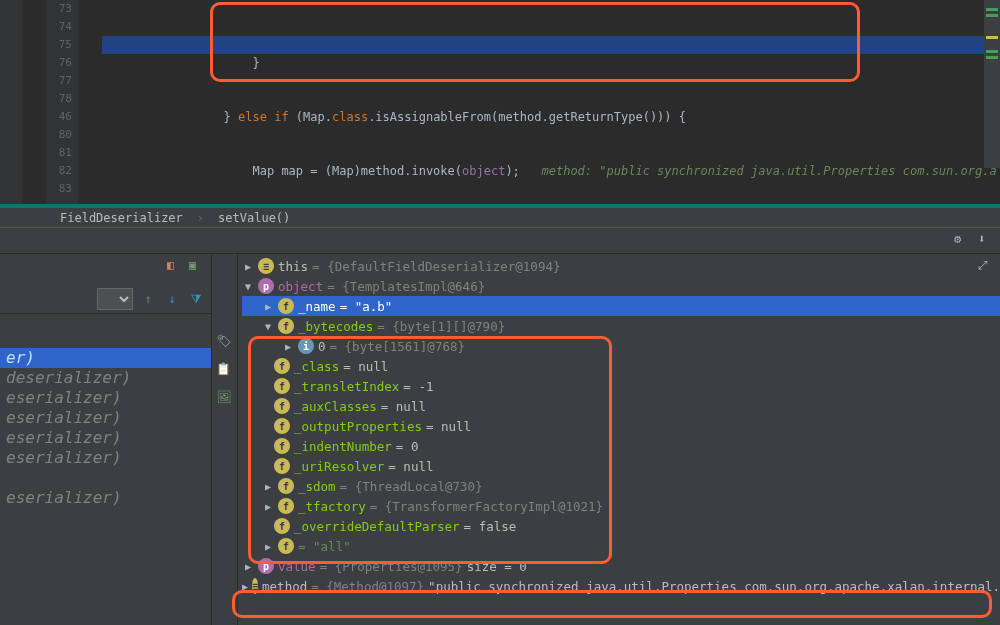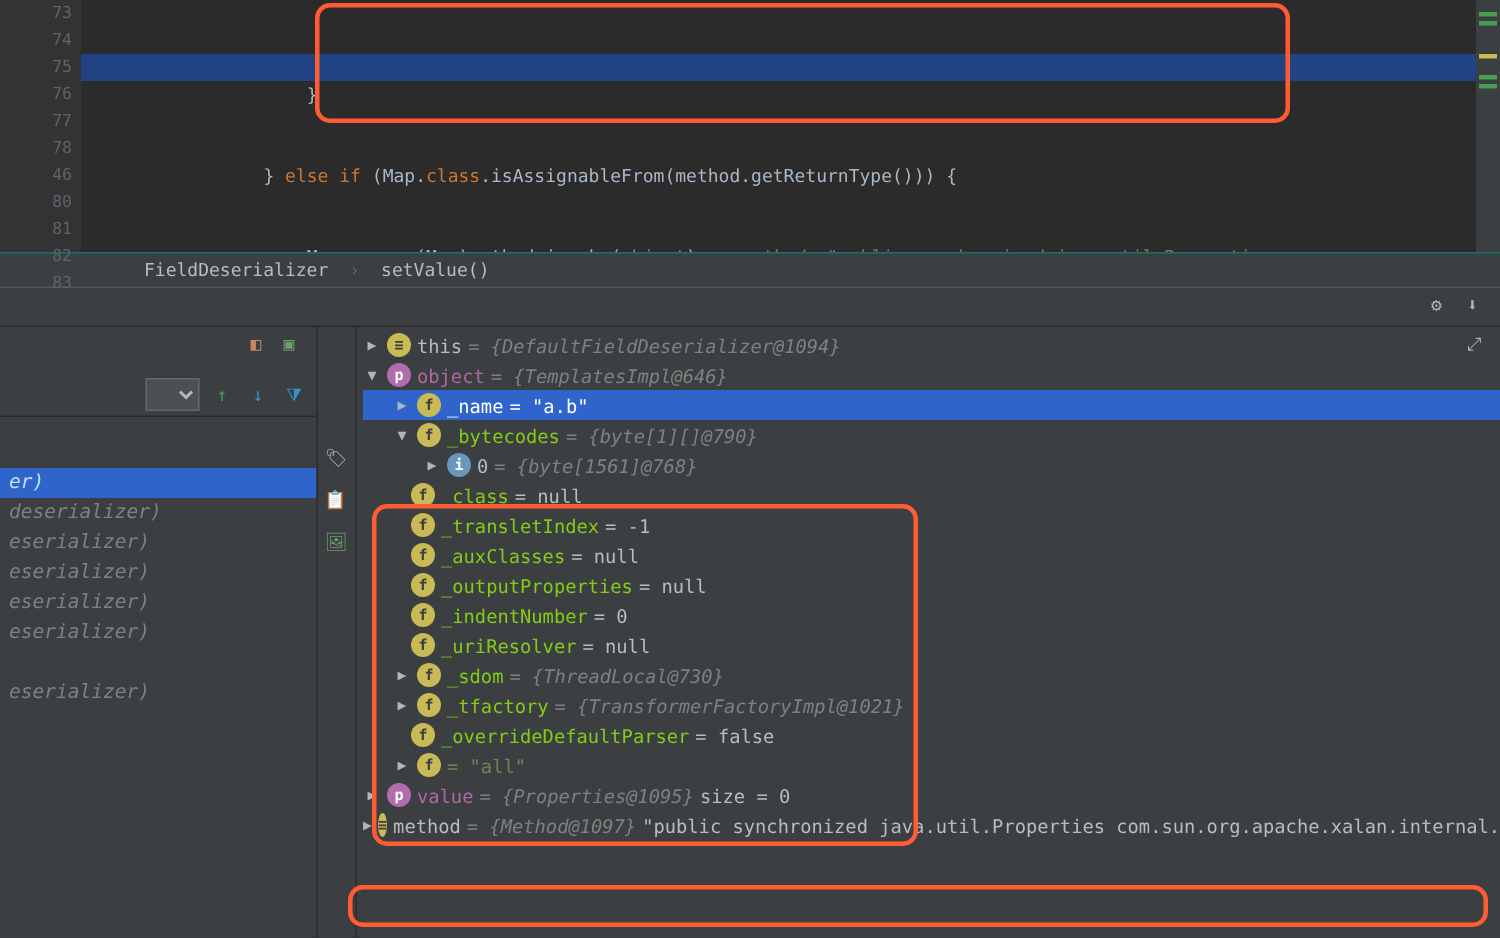--- a/index.html
+++ b/index.html
@@ -10,23 +10,24 @@
     font-size: 12px;
     width: 1000px;
     height: 625px;
     overflow: hidden;
     position: relative;
   }
 
   
   .editor {
     display: flex;
-    height: 168px;
+    height: 204px;
     position: relative;
     background: #2b2b2b;
+    gap: 24px;
   }
   .gutter-left {
     width: 22px;
     background: #313335;
   }
   .gutter {
     width: 32px;
     background: #313335;
     color: #606366;
     text-align: right;
@@ -72,25 +73,25 @@
     background: #3c3f41;
   }
   .minimap .mark { position:absolute; right:2px; width:12px; height:3px; }
   .minimap .g { background:#499c54; }
   .minimap .y { background:#c9ba55; }
 
   
   .breadcrumbs {
     height: 24px;
     background: #3c3f41;
-    border-top: 1px solid #0f766e;
+    border-top: 4px solid #0f766e;
     border-bottom: 1px solid #555;
     display: flex;
     align-items: center;
-    padding-left: 96px;
+    padding-left: 60px;
     gap: 14px;
     color: #bbbbbb;
     font-size: 12px;
   }
   .breadcrumbs .sep { color: #666; }
 
   
   .toolstrip {
     height: 26px;
     background: #3c3f41;
@@ -132,21 +133,21 @@
     display:flex; align-items:center; justify-content:center;
     color:#a9b7c6;
   }
   .frame-list { padding-top: 34px; }
   .frame-list .frame {
     height: 20px;
     line-height:20px;
     padding-left: 6px;
     color: #808080;
     font-style: italic;
-    font-size:13px;
+    font-size:16px;
     white-space:nowrap;
     overflow:hidden;
   }
   .frame-list .frame.sel {
     background:#2f65ca;
     color:#bfe0ff;
   }
 
   
   .siderail {
@@ -213,21 +214,21 @@
     font-size:10px; font-weight:bold;
   }
   .badge.f { background:#c9ba55; color:#3c3f41; }
   .badge.p { background:#b06cad; color:#fff; }
   .badge.eq { background:#c9ba55; color:#3c3f41; }
   .badge.i { background:#6897bb; color:#fff; }
   .name { color:#84cc16; }
   .name-plain { color:#b267a3; }
   .name-white { color:#bbbbbb; }
   .vval { color:#bbbbbb;text-align:center; }
-  .vgray { color:#808080;font-style:italic; }
+  .vgray { color:#808080; }
   .vstr { color:#6a8759; }
   .vnum { color:#bbbbbb; }
   .row.sel { background:#2f65ca; }
   .row.sel .name, .row.sel .vstr { color:#fff; }
 
   .highlight-box-2 {
     position:absolute;
     border:3px solid #ff5c33;
     border-radius:10px;
     left: 248px; top: 336px;

